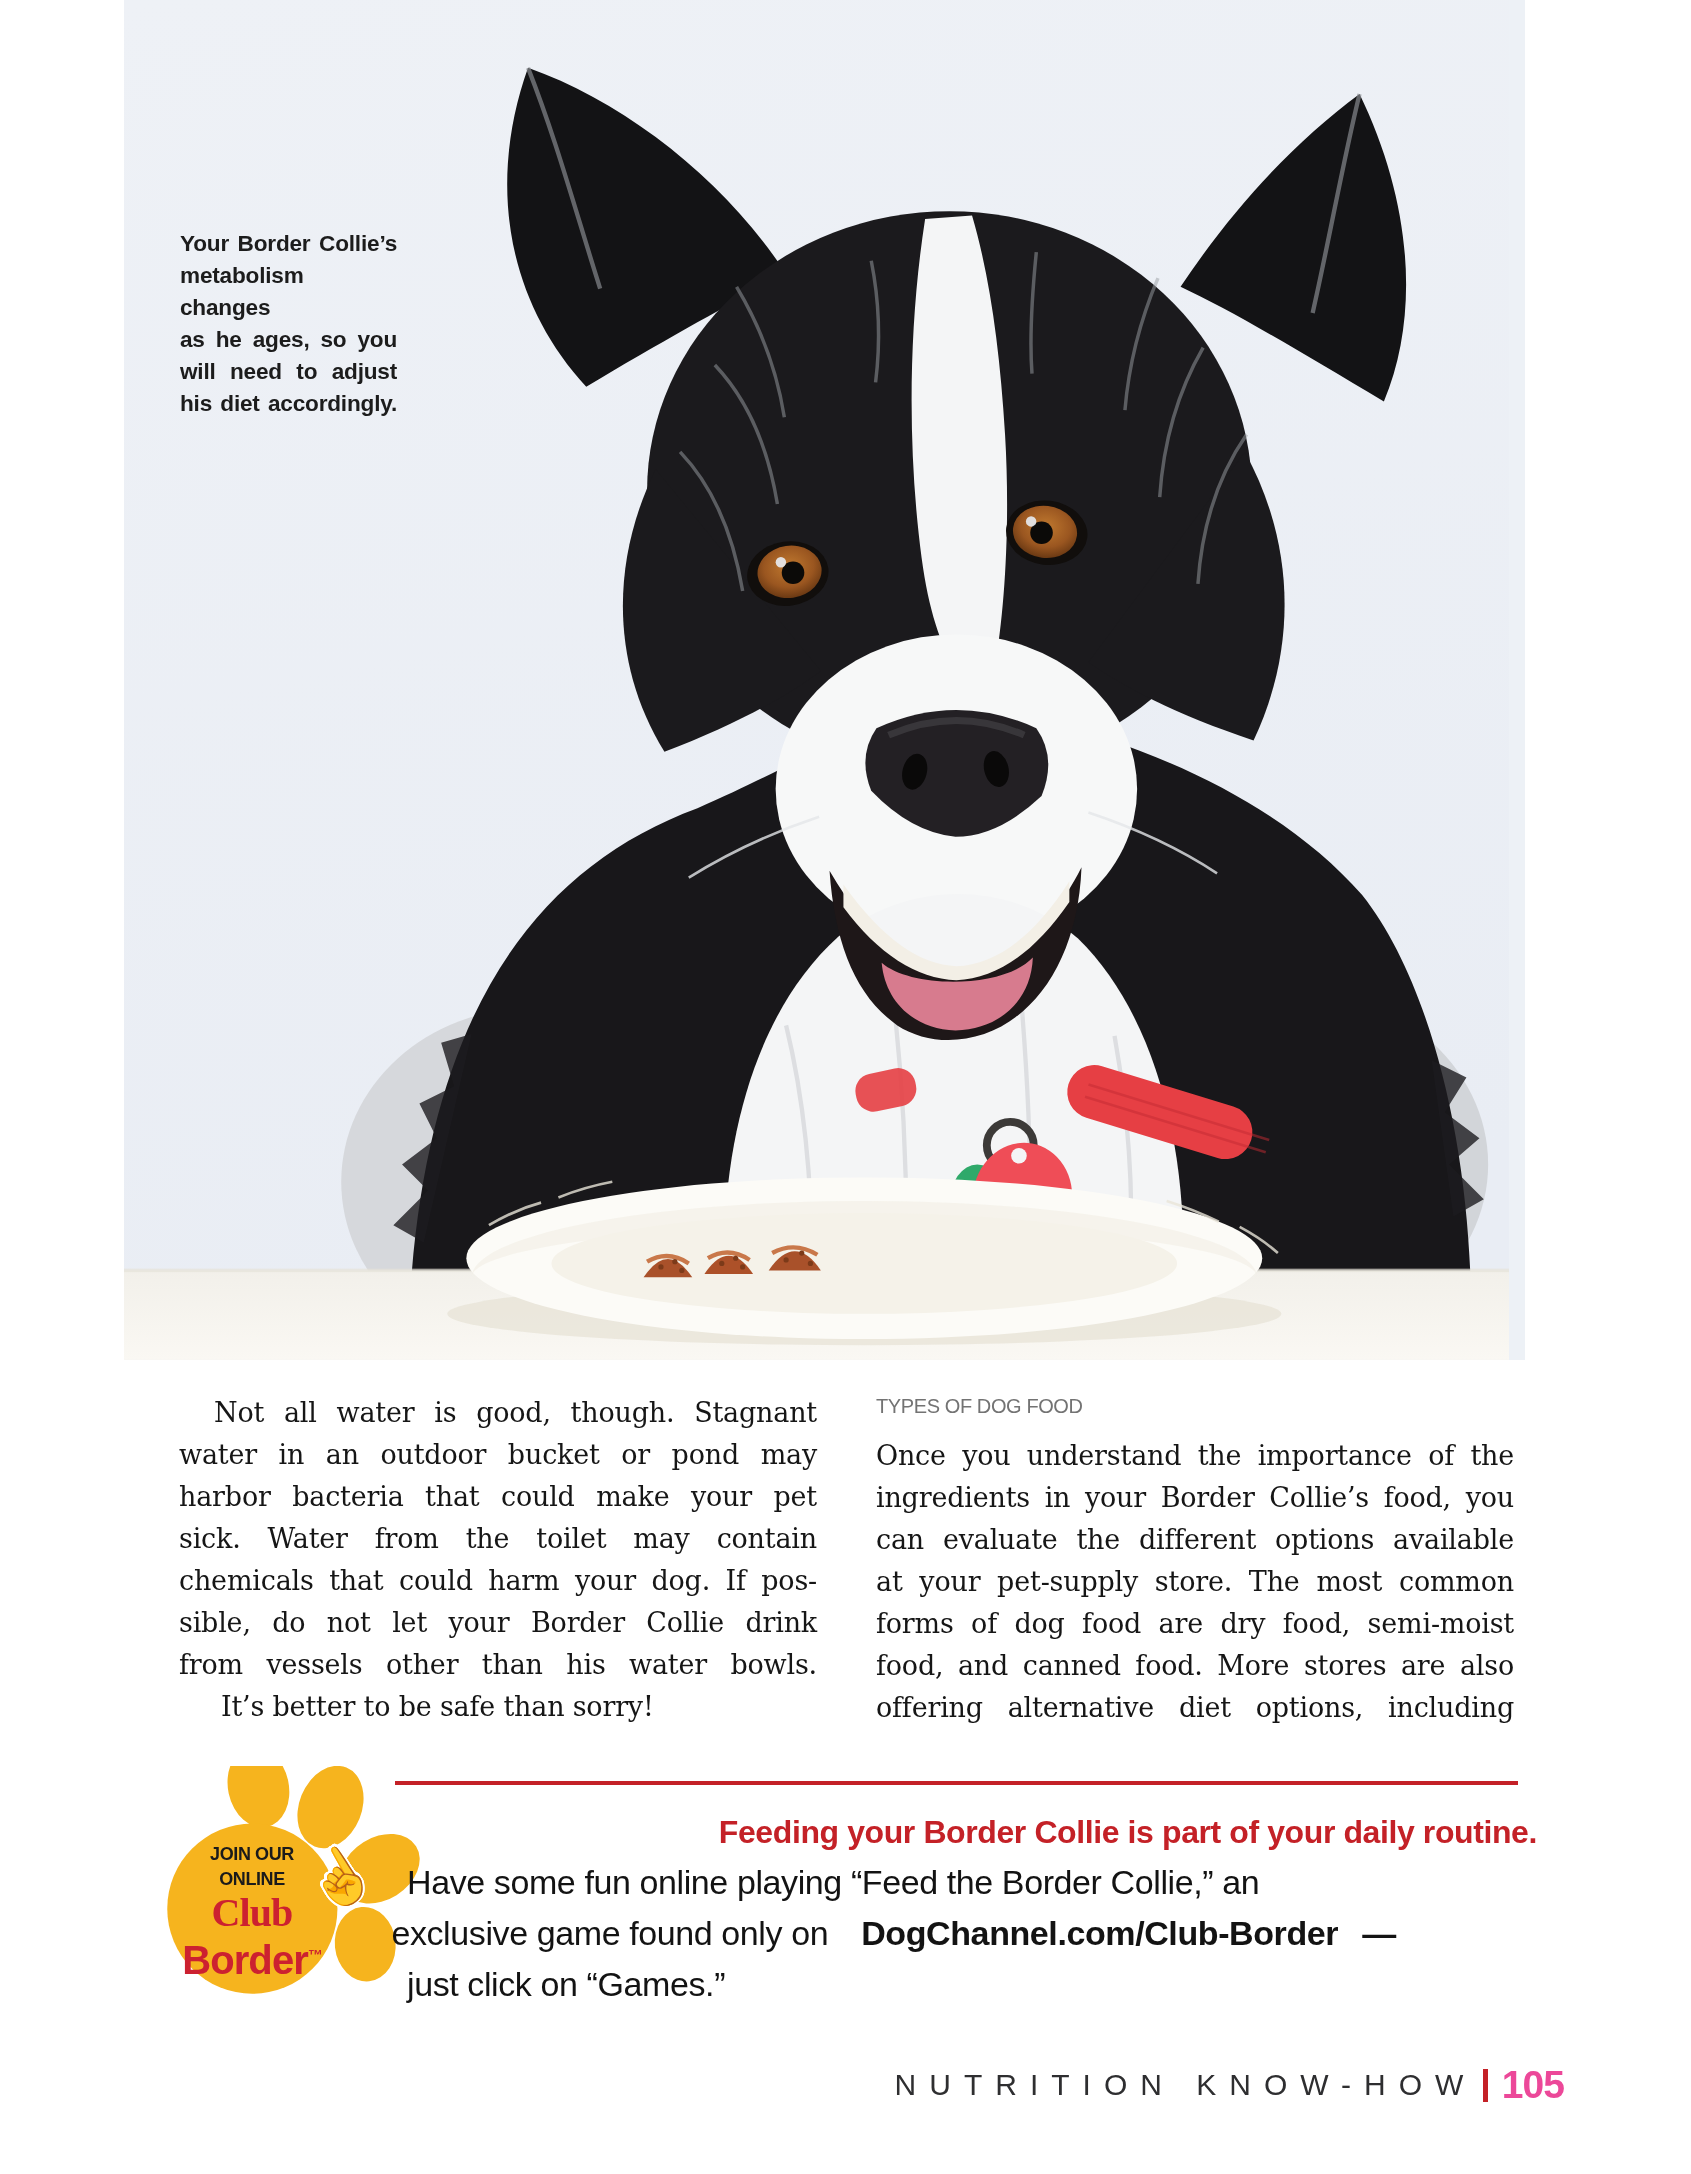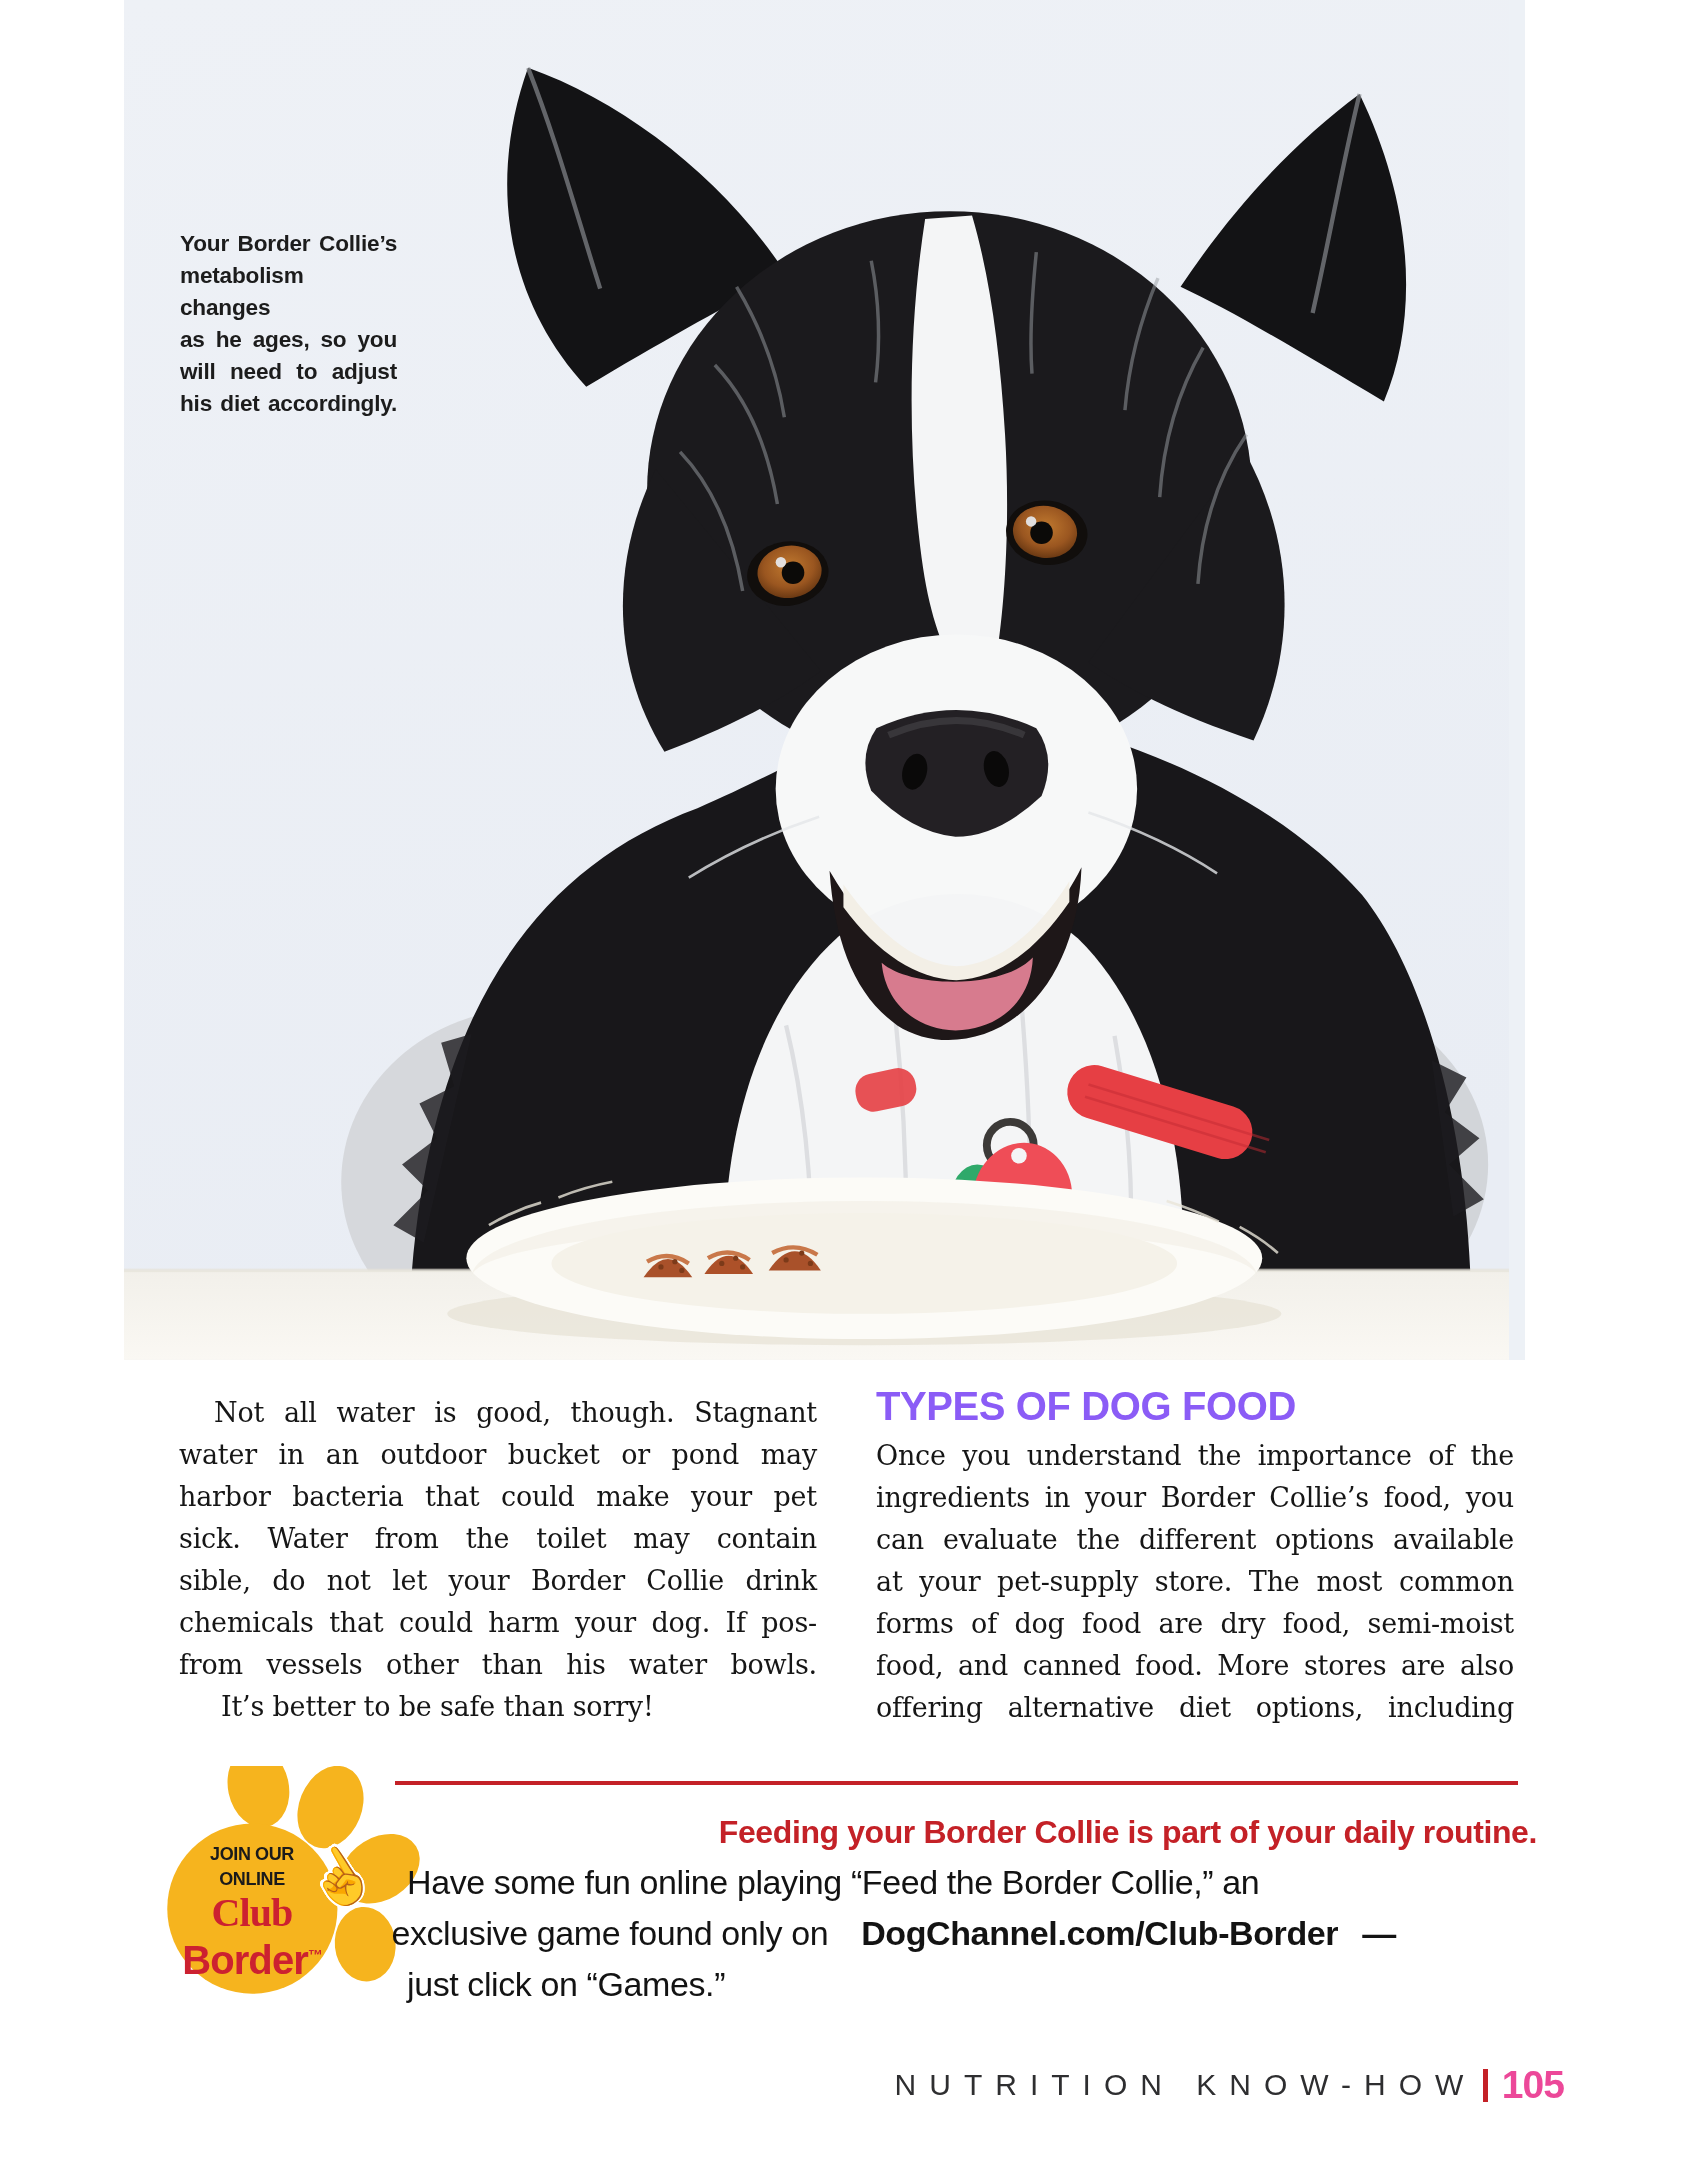--- a/index.html
+++ b/index.html
@@ -19,22 +19,22 @@
 
   
   .col { position:absolute; width:638px; font-family:"DejaVu Serif", serif;
          font-size:27px; line-height:42px; color:#161616; letter-spacing:-0.2px; }
   .col-left  { left:179px;  top:1392px; }
   .col-right { left:876px; top:1387px; }
   .jline { text-align:justify; text-align-last:justify; white-space:normal; }
   .col-left .jline:first-child { text-indent:35px; }
   .col-left .jline:last-child  { text-align-last:left;margin-left:42px; }
   .section-heading {
-    font-family:"Liberation Sans", sans-serif; font-weight:bold;
-    font-size:40px; line-height:38px; color:#8b5cf6; margin:0 0 10.4px 0; letter-spacing:-0.4px;
+    font-family:"Liberation Sans", sans-serif; font-weight:normal;
+    font-size:20px; line-height:38px; color:#737373; margin:0 0 10.4px 0; letter-spacing:-0.4px;
   }
 
   
   .rule { position:absolute; left:395px; top:1781px; width:1123px; height:4.3px; background:#c42127; }
 
   
   .badge { position:absolute; left:136px; top:1766px; width:290px; height:287px; }
   .badge svg { position:absolute; inset:0; }
   .badge-text { position:absolute; left:24px; top:76px; width:184px; text-align:center; }
   .badge-join { font-size:18px; line-height:25px; font-weight:bold; color:#1b1b1b; letter-spacing:-0.4px; }
@@ -210,22 +210,22 @@
         <div class="jline">will need to adjust</div>
         <div class="jline">his diet accordingly.</div>
       </div>
   </div>
 
   <div class="col col-left">
       <div class="jline">Not all water is good, though. Stagnant</div>
       <div class="jline">water in an outdoor bucket or pond may</div>
       <div class="jline">harbor bacteria that could make your pet</div>
       <div class="jline">sick. Water from the toilet may contain</div>
+      <div class="jline">chemicals that could harm your dog. If pos-</div>
       <div class="jline">sible, do not let your Border Collie drink</div>
-      <div class="jline">chemicals that could harm your dog. If pos-</div>
       <div class="jline">from vessels other than his water bowls.</div>
       <div class="jline">It’s better to be safe than sorry!</div>
     </div>
 
   <div class="col col-right">
     <h2 class="section-heading">TYPES OF DOG FOOD</h2>
     <div>
         <div class="jline">Once you understand the importance of the</div>
         <div class="jline">ingredients in your Border Collie’s food, you</div>
         <div class="jline">can evaluate the different options available</div>

